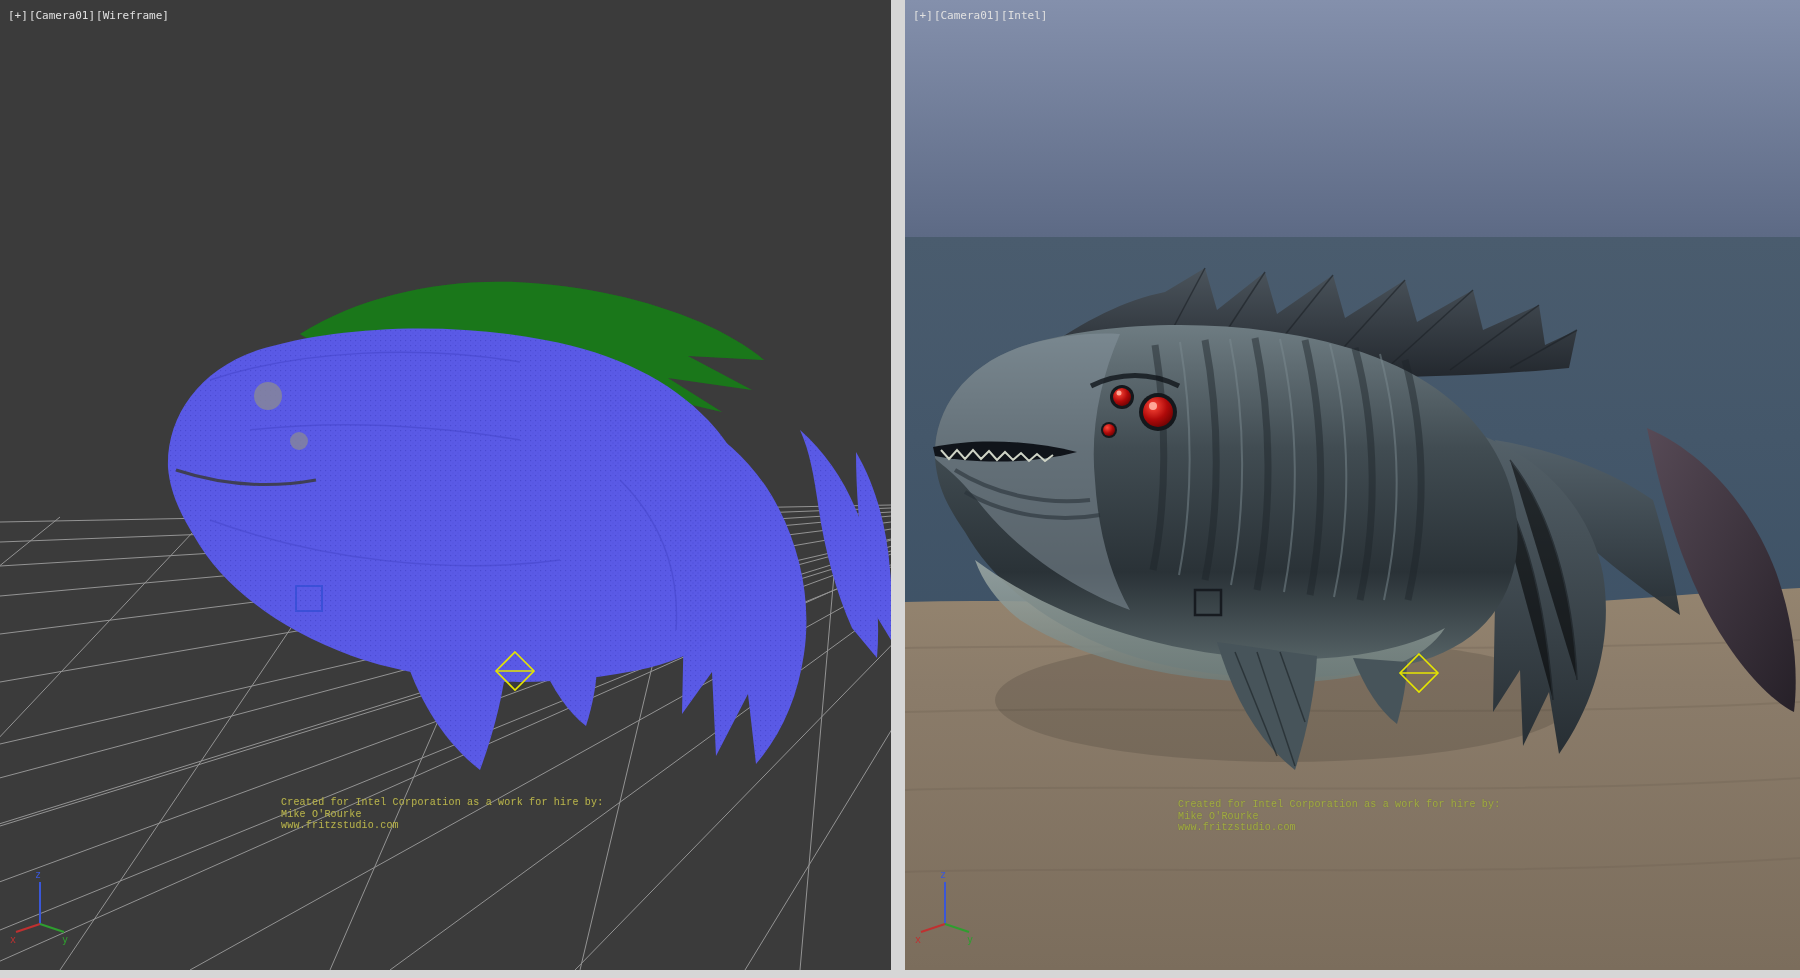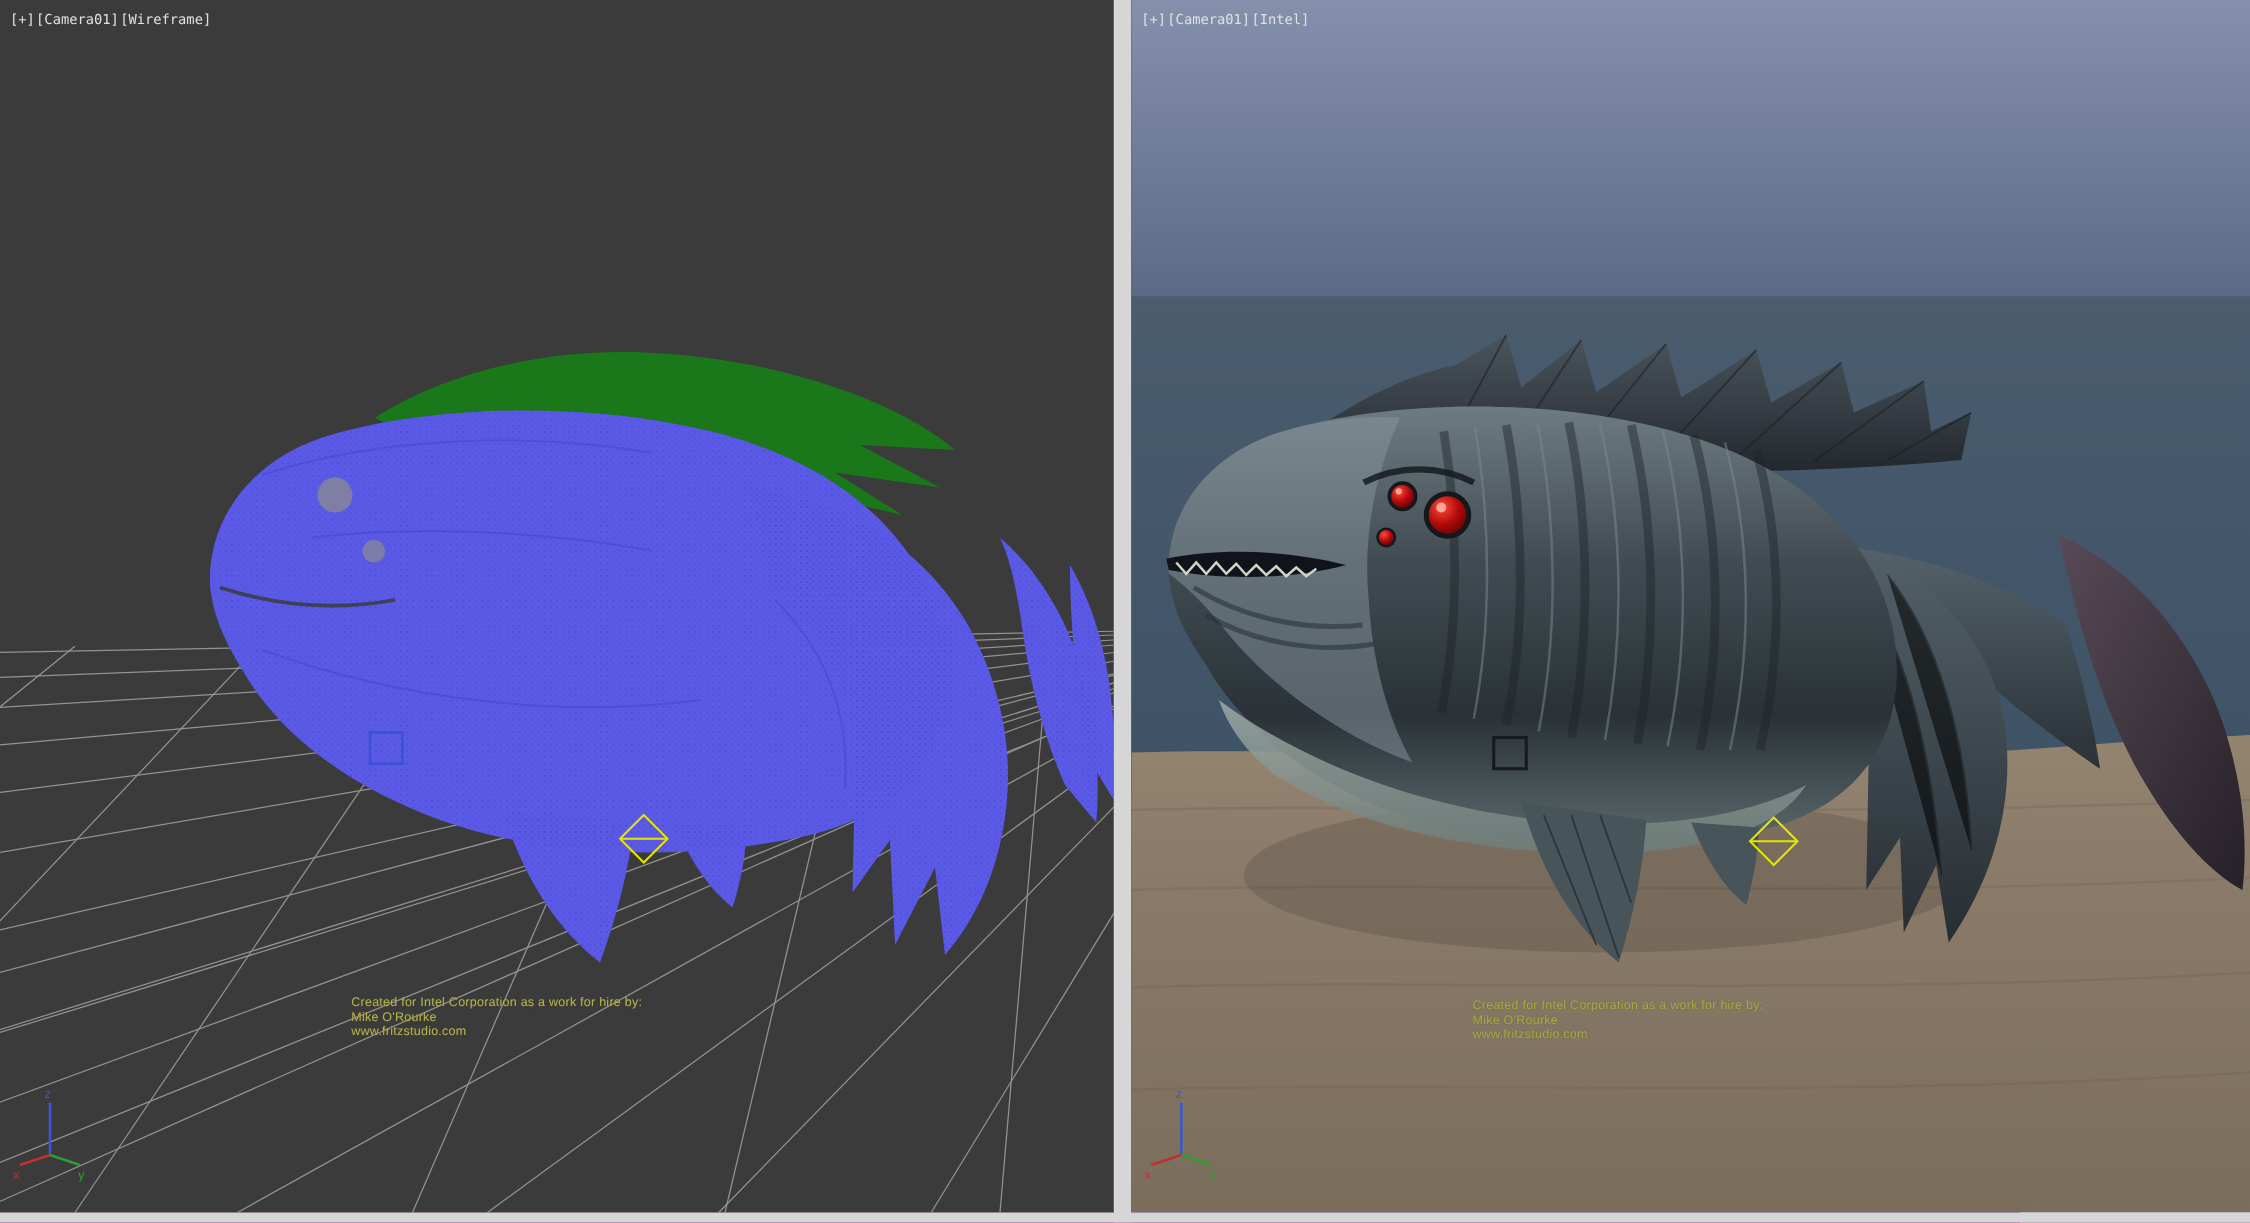--- a/index.html
+++ b/index.html
@@ -1,32 +1,32 @@
 <!DOCTYPE html>
 <html><head>
 <meta charset="utf-8">
 <style>
   * { margin:0; padding:0; box-sizing:border-box; }
   html,body { width:1800px; height:978px; overflow:hidden; background:#d6d6d6; }
-  .stage { position:relative; width:1616px; height:978px; background:#701a75;
+  .stage { position:relative; width:1616px; height:978px; background:#eab308;
            font-family:"Liberation Sans", sans-serif; }
   .viewport { position:absolute; top:0; height:970px; overflow:hidden; }
   .viewport-left  { left:0;    width:891px; background:#3b3b3b; }
   .viewport-right { left:905px; width:895px; background:#5f6c87; }
   .scene { position:absolute; left:0; top:0; width:100%; height:100%; display:block; }
   .divider { position:absolute; left:891px; top:0; width:14px; height:978px; background:#d6d6d6; }
   .bottom-strip { position:absolute; left:0; top:970px; width:1800px; height:8px; background:#d6d6d6; }
 
   .vp-label { position:absolute; top:9px; left:8px; z-index:6;
               font-family:"DejaVu Sans Mono", monospace; font-size:11px;
               color:#e0e0e0; cursor:default; white-space:nowrap; }
   .vp-label span { margin-right:1px; }
 
   .watermark { position:absolute; z-index:5; font-size:10px; line-height:11.5px;
-               font-family:Liberation Sans, sans-serif; letter-spacing:.2px; }
+               font-family:Liberation Mono, monospace; letter-spacing:.2px; }
   .watermark-left  { left:281px; top:797px; color:#b6b150; text-shadow:0 0 1px rgba(110,110,30,.55); }
   .watermark-right { left:273px; top:799px; color:#a2aa45; text-shadow:0 0 1px rgba(90,110,20,.55); }
 
   .tripod { position:absolute; left:10px; bottom:24px; z-index:5; }
   .tripod text { font-family:"DejaVu Sans Mono", monospace; font-size:10px; }
 </style>
 </head>
 <body>
 
 <div class="stage">

